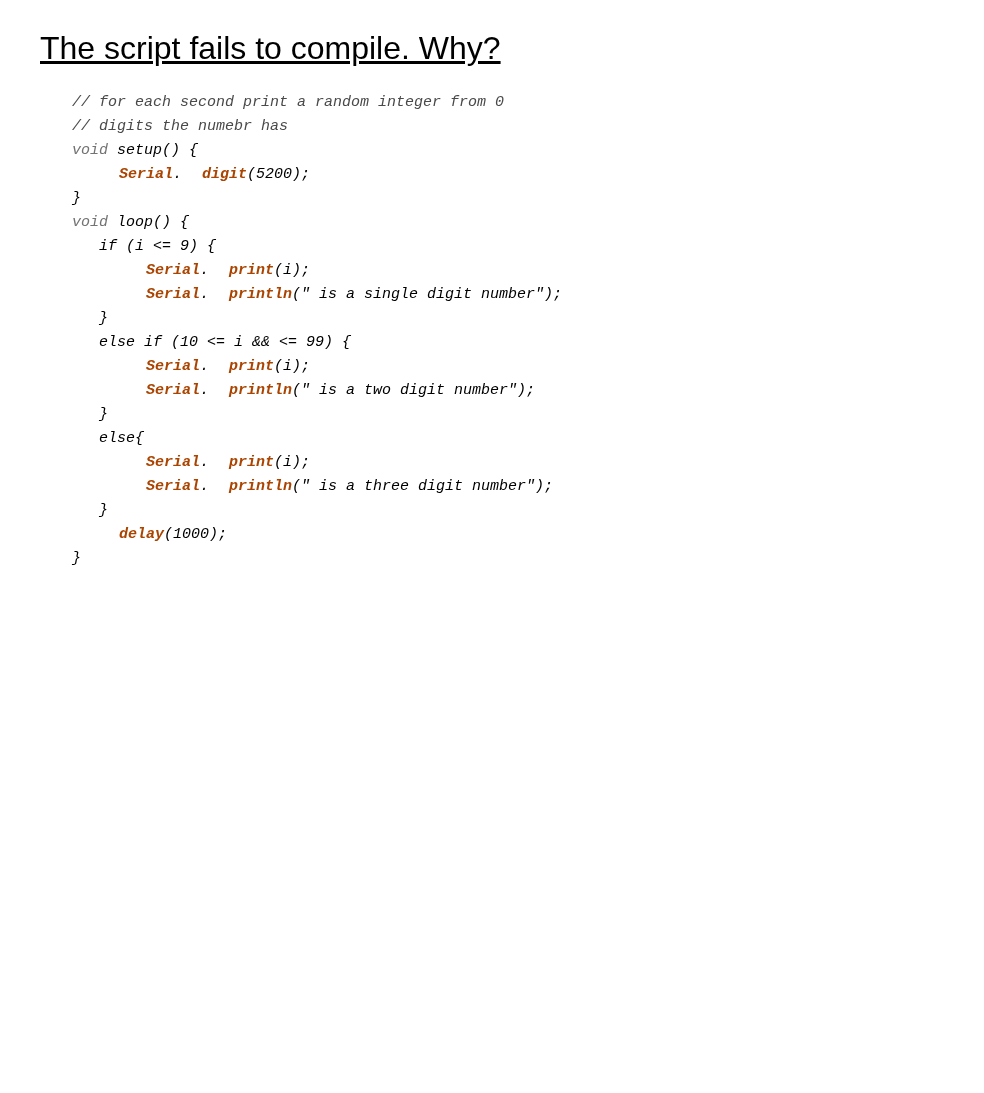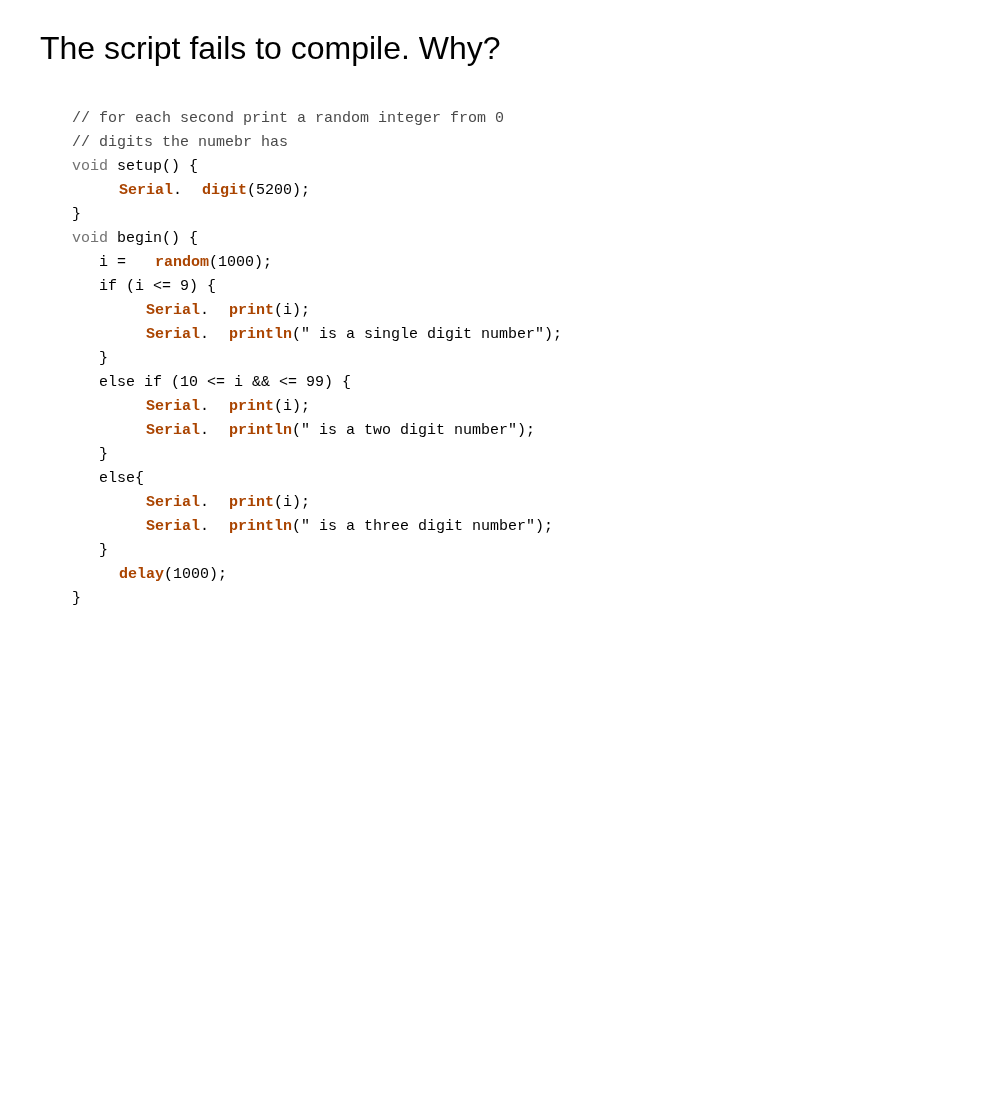--- a/index.html
+++ b/index.html
@@ -13,29 +13,31 @@
       font-family: Arial, sans-serif;
       width: 984px;
       min-height: 1093px;
       padding: 30px 40px;
     }
 
     h1 {
       font-size: 32px;
       font-weight: 400;
       color: #000000;
-      margin-bottom: 24px;
+      margin-bottom: 8px;
+      text-decoration: underline;
     }
 
     .code-block {
       background-color: #ffffff;
       padding: 16px 32px;
       font-family: 'Courier New', Courier, monospace;
       font-size: 15px;
       line-height: 1.6;
+      font-style: italic;
     }
 
     .code-line {
       white-space: pre;
       display: block;
     }
 
     .c-comment { color: #4a4a4a; }
     .c-keyword { color: #737373; }
     .c-function { color: #aa4400; font-weight: bold; margin-left: 20px; }
@@ -53,24 +55,23 @@
 
 
   <span class="code-line c-comment">// digits the numebr has</span>
 
   <span class="code-line"><span class="c-keyword">void</span> <span class="c-normal">setup() {</span></span>
 
   <span class="code-line">   <span class="c-function">Serial</span><span class="c-normal">.</span><span class="c-function">digit</span><span class="c-normal">(5200);</span></span>
 
   <span class="code-line c-normal">}</span>
 
-  <span class="code-line"><span class="c-keyword">void</span> <span class="c-normal">begin() {</span></span>
+  <span class="code-line"><span class="c-keyword">void</span> <span class="c-normal">loop() {</span></span>
 
 
-  <span class="code-line">   <span class="c-normal">i = </span><span class="c-function">random</span><span class="c-normal">(1000);</span></span>
 
   <span class="code-line">   <span class="c-normal">if (i &lt;= 9) {</span></span>
 
   <span class="code-line">      <span class="c-function">Serial</span><span class="c-normal">.</span><span class="c-function">print</span><span class="c-normal">(i);</span></span>
 
   <span class="code-line">      <span class="c-function">Serial</span><span class="c-normal">.</span><span class="c-function">println</span><span class="c-normal">(" is a single digit number");</span></span>
 
   <span class="code-line c-normal">   }</span>
 
   <span class="code-line">   <span class="c-normal">else if (10 &lt;= i &amp;&amp; &lt;= 99) {</span></span>

